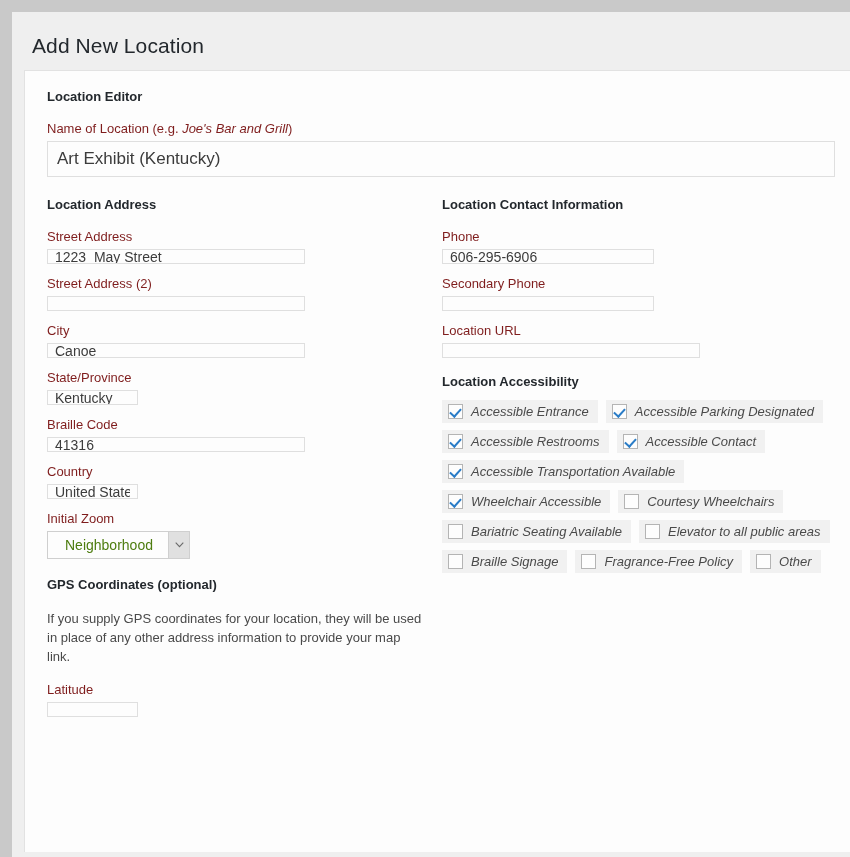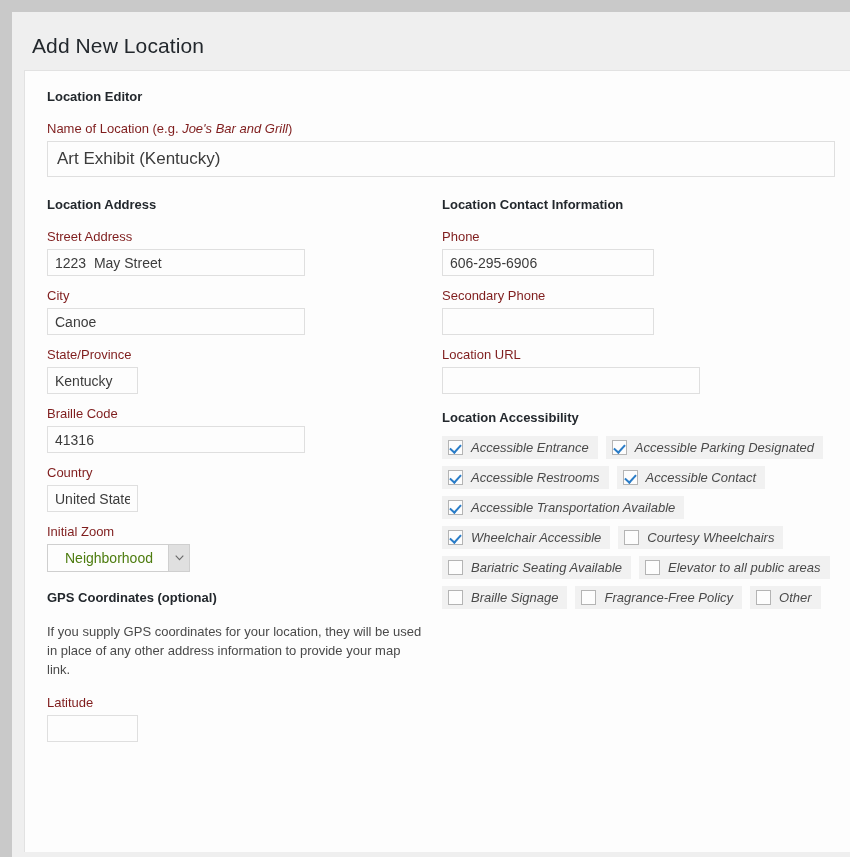--- a/index.html
+++ b/index.html
@@ -74,21 +74,21 @@
     margin-bottom: 4px;
     font-weight: normal;
   }
   .field-label .italic-eg {
     font-style: italic;
   }
 
   input.txt {
     display: block;
     box-sizing: border-box;
-    height: 27px;
+    height: 15px;
     padding: 3px 7px;
     border: 1px solid #dfdfdf;
     background: #fdfdfd;
     font-family: "Liberation Sans", sans-serif;
     font-size: 14px;
     color: #3c3c3c;
     border-radius: 0;
     outline: none;
     margin: 0;
   }
@@ -237,20 +237,24 @@
       <div class="columns">
 
         <div class="col-left">
           <div class="section-heading">Location Address</div>
 
           <div class="field-block">
             <label class="field-label">Street Address</label>
             <input class="txt w-258" type="text" value="1223  May Street" style="">
           </div>
 
+          <div class="field-block">
+            <label class="field-label">Street Address (2)</label>
+            <input class="txt w-258" type="text" value="" style="">
+          </div>
 
           <div class="field-block">
             <label class="field-label">City</label>
             <input class="txt w-258" type="text" value="Canoe" style="">
           </div>
 
           <div class="field-block">
             <label class="field-label">State/Province</label>
             <input class="txt w-91" type="text" value="Kentucky" style="">
           </div>

